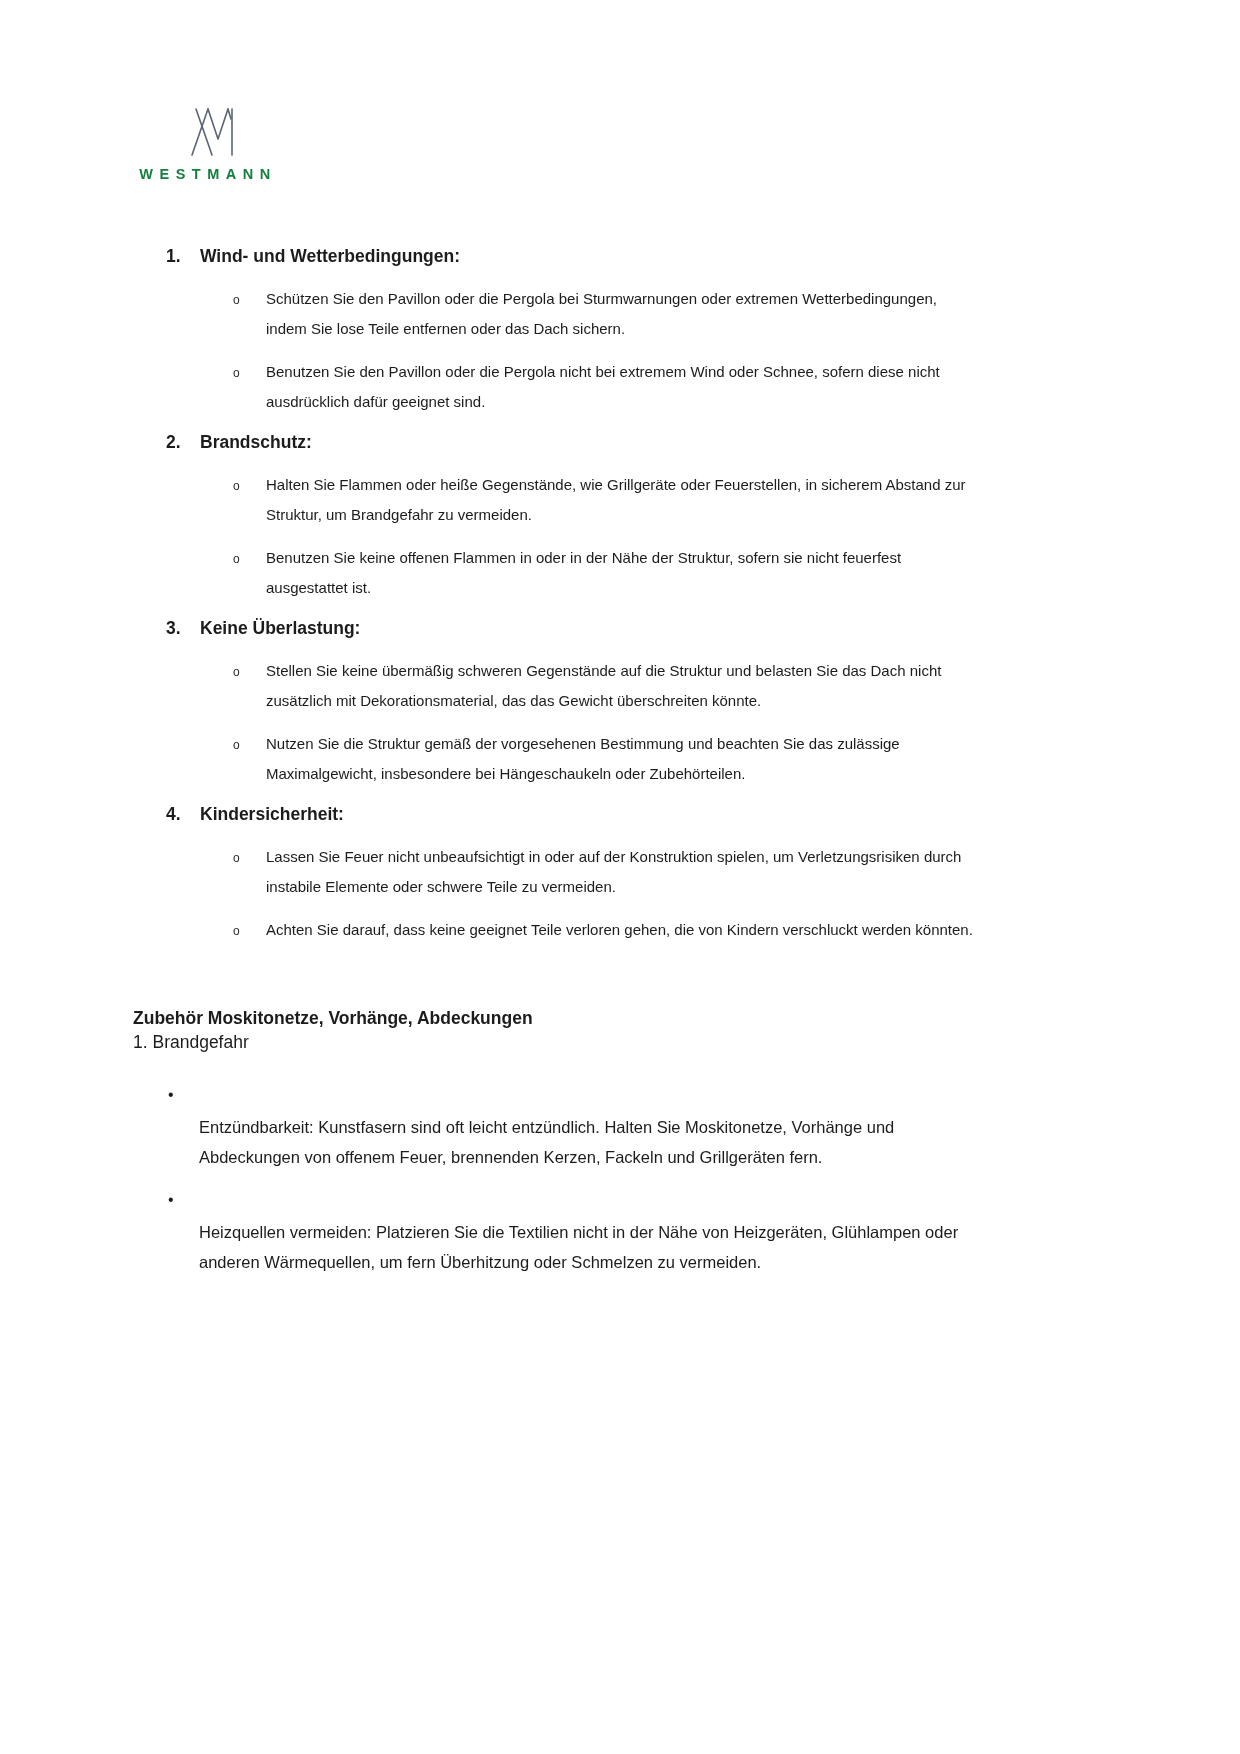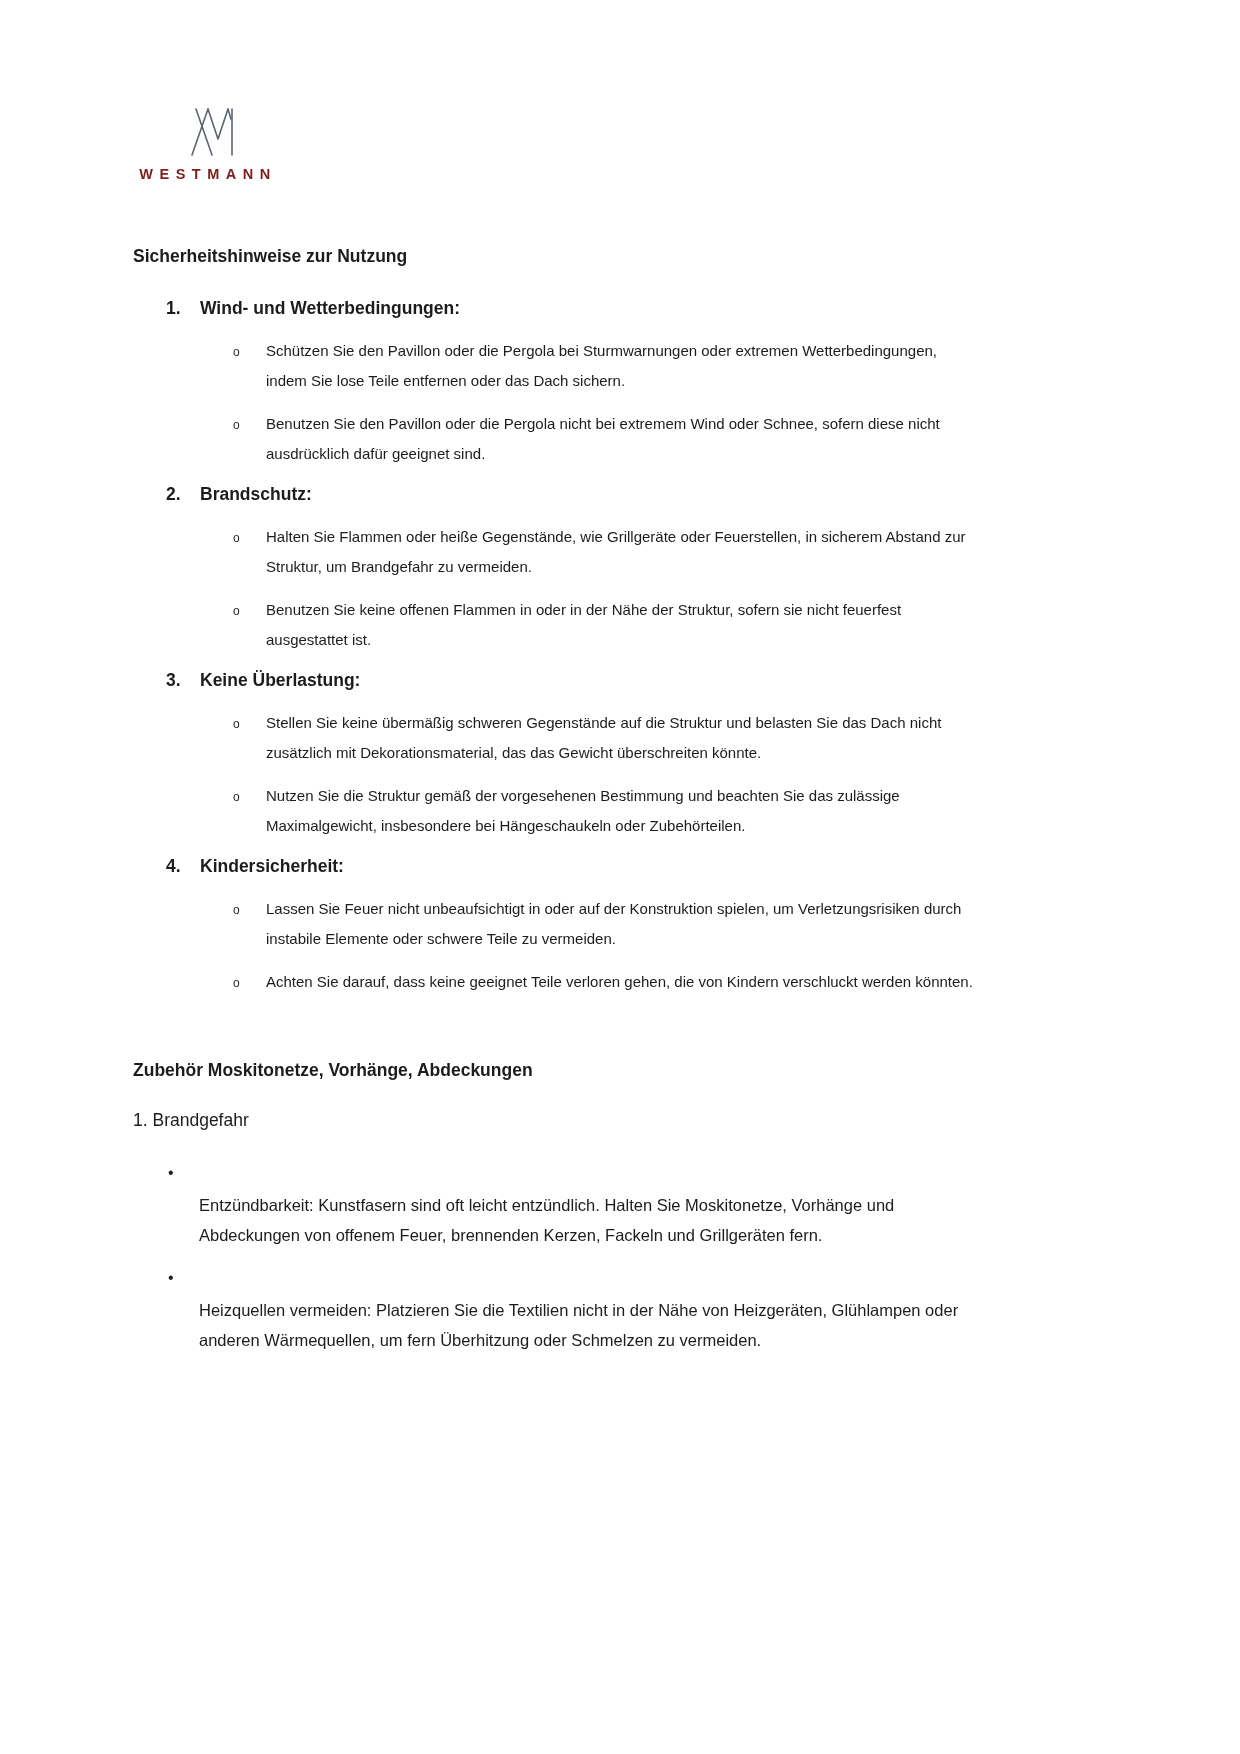--- a/index.html
+++ b/index.html
@@ -28,21 +28,21 @@
     display:flex;
     flex-direction:column;
     align-items:center;
     margin-bottom:62px;
   }
   .logo-monogram { margin-bottom:4px; margin-left:12px; }
   .logo-wordmark {
     font-size:14.5px;
     font-weight:bold;
     letter-spacing:6.5px;
-    color:#7f1d1d;
+    color:#15803d;
     white-space:nowrap;
   }
 
   
   .doc-title {
     font-size:17.5px;
     font-weight:bold;
     line-height:24px;
     margin-bottom:28px;
   }
@@ -74,21 +74,20 @@
     line-height:30px;
   }
   .item-block { margin-bottom:6px; }
 
   
   .acc-title {
     margin-top:60px;
     font-size:17.5px;
     font-weight:bold;
     line-height:24px;
-    margin-bottom:26px;
   }
   .acc-subtitle {
     font-size:17.5px;
     font-weight:normal;
     line-height:24px;
     margin-bottom:26px;
   }
   .dot-bullet {
     display:flex;
     margin-left:35px;
@@ -121,21 +120,20 @@
             <polyline points="6,2 22,48"></polyline>
             <polyline points="18,2 28,32 38,2"></polyline>
             <polyline points="38,2 41,12"></polyline>
             <polyline points="42,2 42,48"></polyline>
           </g>
         </svg>
       </span>
       <span class="logo-wordmark">WESTMANN</span>
     </div>
 
-    <h1 class="doc-title">Sicherheitshinweise zur Nutzung</h1>
 
     <div class="item-block">
       <div class="num-item">
         <span class="num">1.</span>
         <span class="label">Wind- und Wetterbedingungen:</span>
       </div>
       <div class="sub-bullet">
         <span class="sub-marker">o</span>
         <span class="sub-text">Schützen Sie den Pavillon oder die Pergola bei Sturmwarnungen oder extremen Wetterbedingungen, indem Sie lose Teile entfernen oder das Dach sichern.</span>
       </div>

